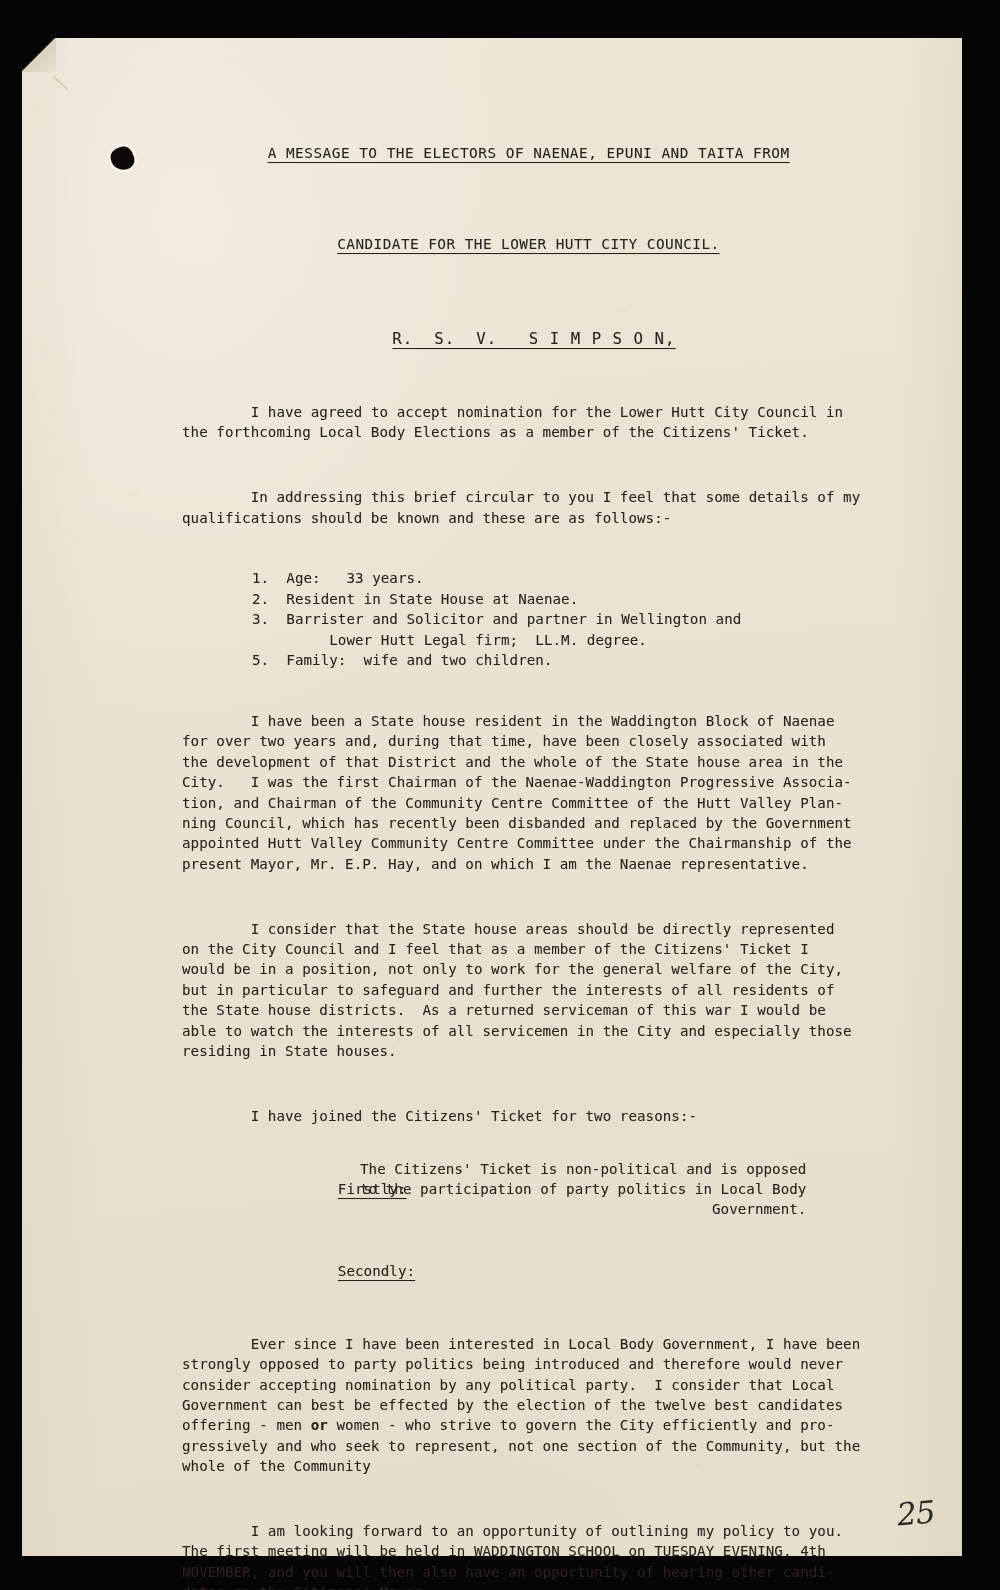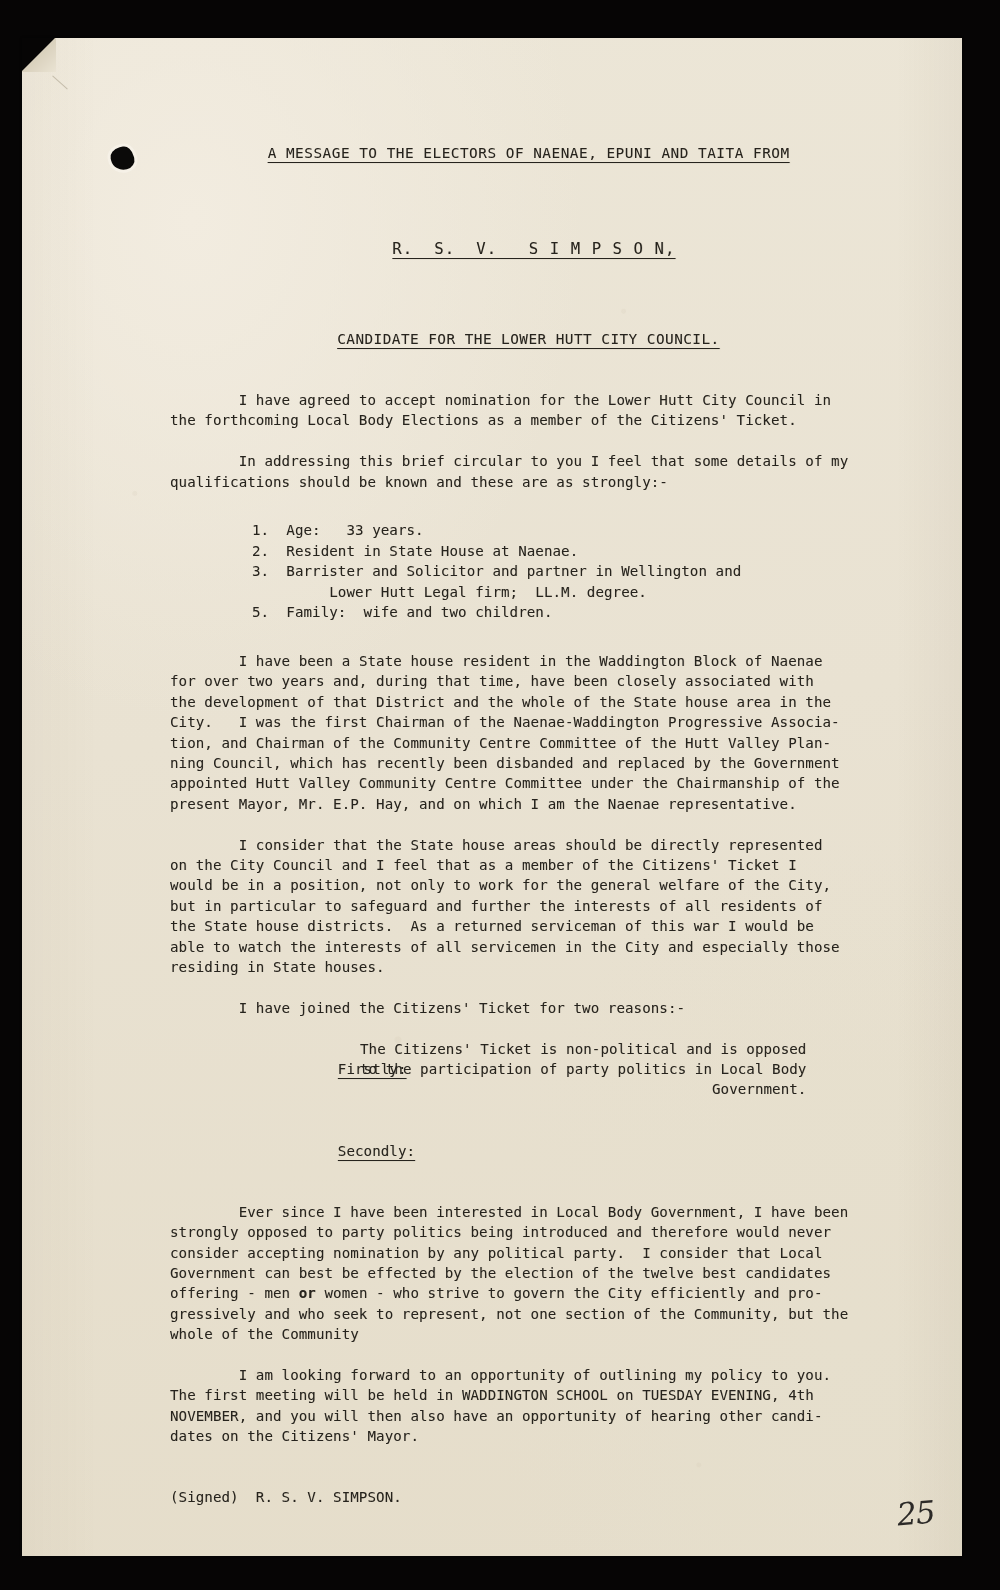--- a/index.html
+++ b/index.html
@@ -140,21 +140,21 @@
     text-underline-offset: 3.5px;
     text-decoration-thickness: 1.15px;
   }
 
   .body-block {
     margin-left: 148px;
     width: 790px;
   }
 
   p.para {
-    margin: 0;
+    margin: 12px;
     white-space: pre-wrap;
   }
   .gap-lg { height: 20.4px; }
   .gap-md { height: 20.4px; }
 
   
   .qual-list {
     margin: 8px;
     padding: 0;
     list-style: none;
@@ -212,39 +212,39 @@
   <div class="punch-hole">
     <div class="tear"></div>
   </div>
 
   <div class="doc">
 
     <div class="head-block">
       <div class="line h-main">
         <span class="u">A MESSAGE TO THE ELECTORS OF NAENAE, EPUNI AND TAITA FROM</span>
       </div>
+      <div class="line h-sub">
+        <span class="u">CANDIDATE FOR THE LOWER HUTT CITY COUNCIL.</span>
+      </div>
       <div class="line h-name">
         <span class="u">R.  S.  V.   S I M P S O N,</span>
       </div>
-      <div class="line h-sub">
-        <span class="u">CANDIDATE FOR THE LOWER HUTT CITY COUNCIL.</span>
-      </div>
     </div>
 
     <div class="body-block">
 
       <div class="gap-lg"></div>
 
       <p class="para">        I have agreed to accept nomination for the Lower Hutt City Council in
 the forthcoming Local Body Elections as a member of the Citizens' Ticket.</p>
 
       <div class="gap-md"></div>
 
       <p class="para">        In addressing this brief circular to you I feel that some details of my
-qualifications should be known and these are as strongly:-</p>
+qualifications should be known and these are as follows:-</p>
 
       <div class="gap-md"></div>
 
       <ul class="qual-list">
         <li><span>1.</span><span>  Age:   33 years.</span></li>
         <li><span>2.</span><span>  Resident in State House at Naenae.</span></li>
         <li><span>3.</span><span>  Barrister and Solicitor and partner in Wellington and
          Lower Hutt Legal firm;  LL.M. degree.</span></li>
         <li><span>5.</span><span>  Family:  wife and two children.</span></li>
       </ul>

